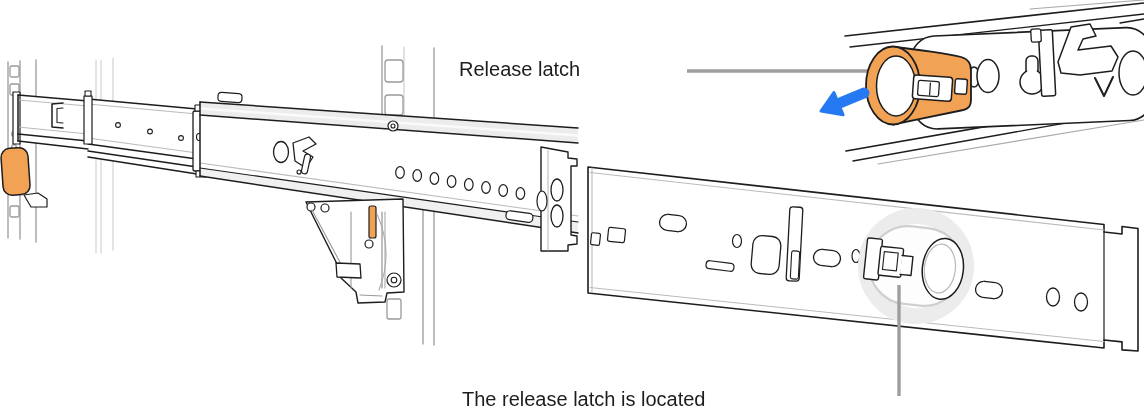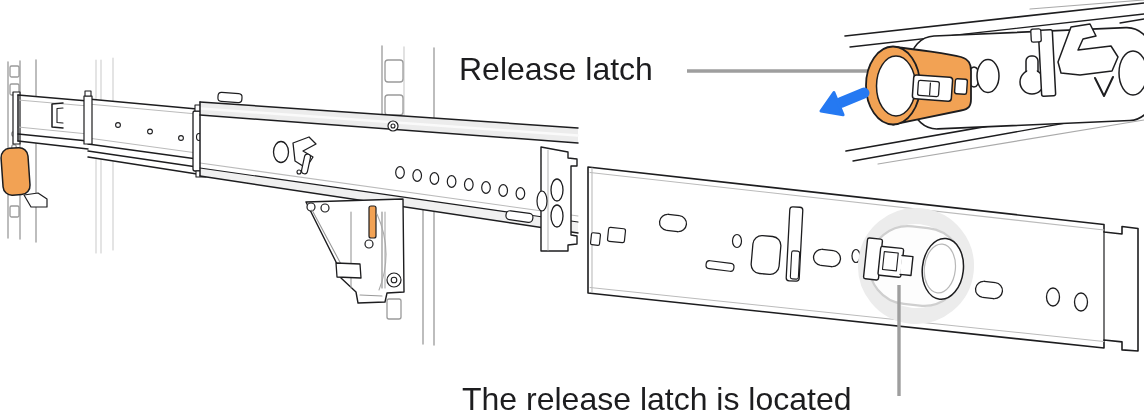--- a/index.html
+++ b/index.html
@@ -1,19 +1,19 @@
 <!DOCTYPE html>
 <html><head>
 <meta charset="utf-8">
 <style>
   html,body{margin:0;padding:0;background:#fff;}
   .stage{position:relative;width:1144px;height:416px;background:#fff;overflow:hidden;
          font-family:"Liberation Sans",sans-serif;}
   .stage svg{position:absolute;left:0;top:0;}
-  .label{position:absolute;color:#1d1d1f;font-size:32px;line-height:25px;white-space:pre-line;}
+  .label{position:absolute;color:#1d1d1f;font-size:20px;line-height:25px;white-space:pre-line;}
   .label.note{line-height:30.5px;margin-top:32px;}
 </style>
 </head>
 <body>
 
 <div class="stage">
 <svg width="1144" height="416" viewBox="0 0 1144 416">
  <g stroke="#1D1D1F" fill="none" stroke-width="1.5" stroke-linecap="round" stroke-linejoin="round">
 
   <g stroke="#9a9a9a" stroke-width="1.3">

